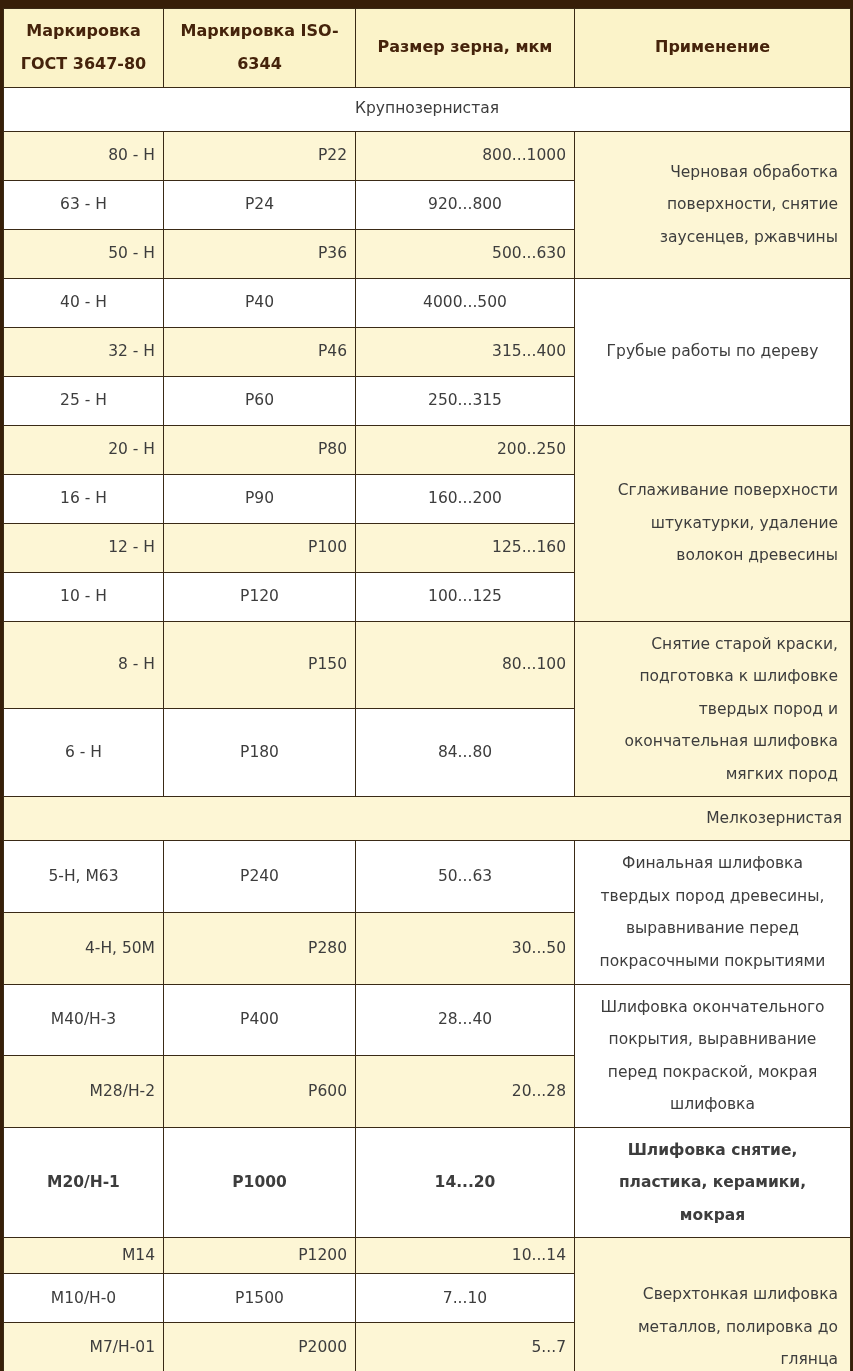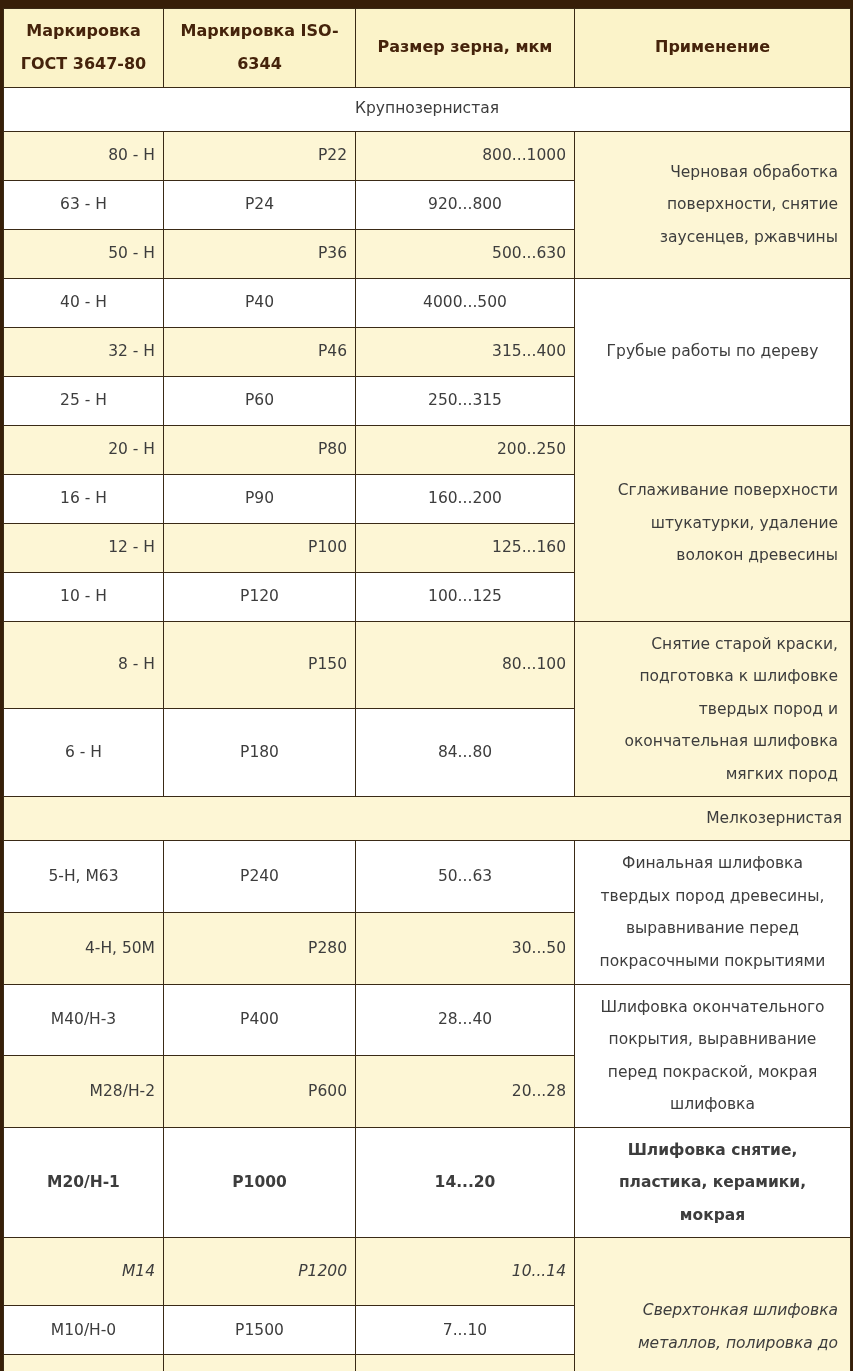--- a/index.html
+++ b/index.html
@@ -39,21 +39,21 @@
   td.app{
     line-height:2.1;
     padding:6px 12px;
     margin-left:47px;
   }
   .y{background:#fdf6d5;text-align:right;}
   .w{background:#ffffff;}
   tr.section td{font-size:15.5px;}
   .h44{height:44px;padding-left:10px;}
   .h49{height:49px;}
-  .h50{height:68px;font-style:italic;}
+  .h50{height:36px;}
   .h67{height:67px;}
   .h75{height:75px;font-weight:bold;}
   .h77{height:77px;}
   .h80{height:80px;}
 </style>
 </head>
 <body>
 
 <div class="wrap">
 <table>

